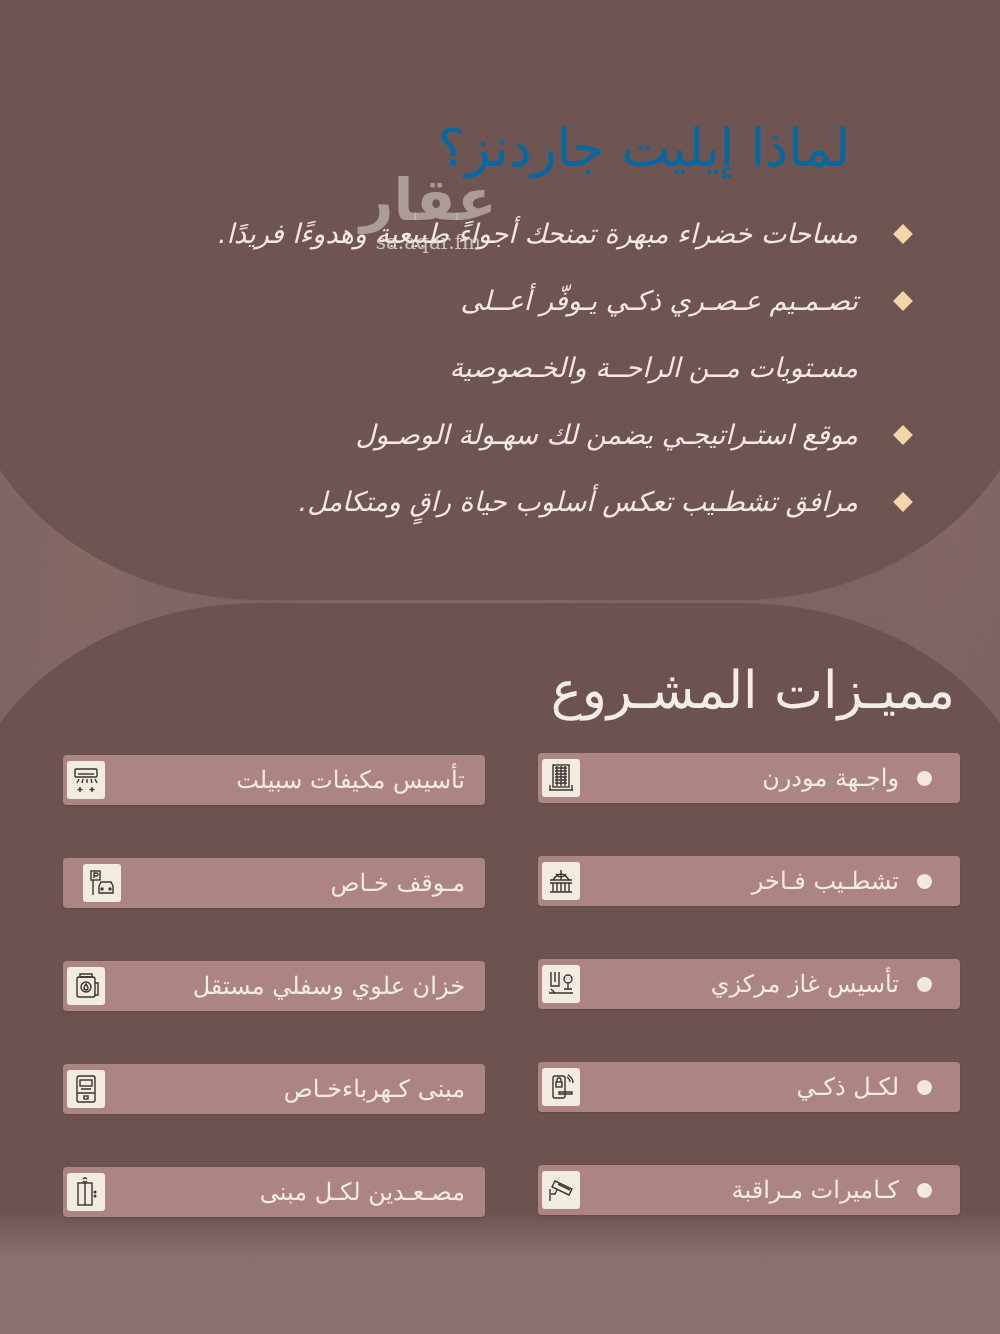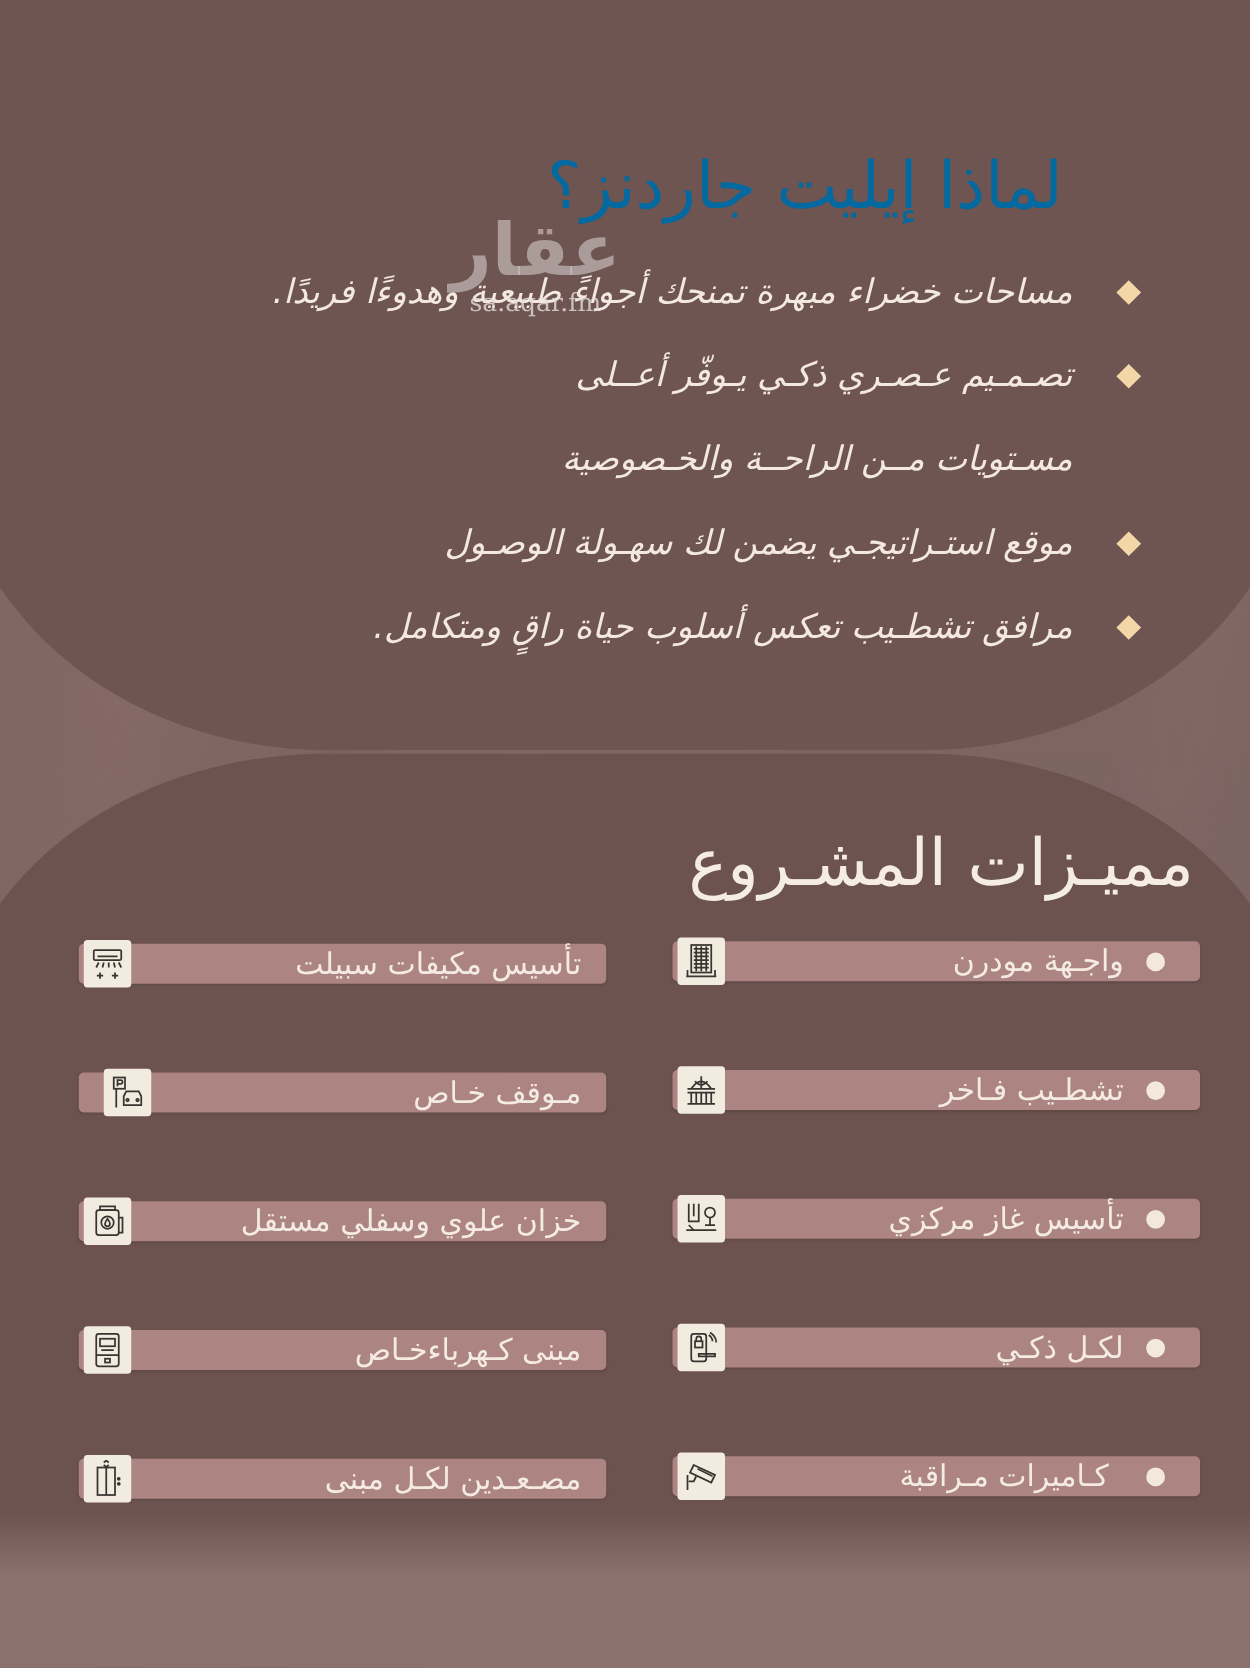--- a/index.html
+++ b/index.html
@@ -61,21 +61,21 @@
   .watermark .logo { font-size: 58px; font-weight: bold; line-height: 60px; }
   .watermark .url { font-family: "DejaVu Serif", serif; font-size: 20px; margin-top: 0px; color: rgba(225,220,220,0.8); }
 
   .features-title {
     position: absolute; right: 45px; top: 660px;
     color: #f5ece4; font-size: 52px; font-weight: 300; letter-spacing: 1px;
   }
 
   .grid { position: absolute; left: 63px; top: 753px; width: 897px; height: 470px; }
   .card {
-    position: absolute; width: 422px; height: 32px;
+    position: absolute; width: 422px; height: 50px;
     background: #ac8481; border-radius: 4px;
     box-shadow: 0 1px 2px rgba(60,40,40,0.25);
     display: flex; align-items: center; direction: rtl;
   }
   .card .dot {
     width: 15px; height: 15px; border-radius: 50%; background: #f2e8dc;
     margin-right: 28px; margin-left: 18px; flex: 0 0 auto;
   }
   .card .label {
     color: #f4ebe2; font-size: 24px; font-weight: 300; white-space: nowrap; flex: 1 1 auto;
@@ -177,21 +177,21 @@
       <span class="icon">
         <svg viewBox="0 0 30 30" fill="none" stroke="#3a3430" stroke-width="1.4">
             <rect x="7" y="4" width="12" height="22" rx="2"></rect>
             <rect x="10" y="10" width="6" height="5"></rect>
             <path d="M11 10V8a2 2 0 0 1 4 0v2"></path>
             <path d="M13 20h13v2H13z"></path>
             <path d="M21 5 Q24 7 24 10M22 3 Q27 6 27 11"></path>
           </svg>
       </span>
     </div>
-    <div class="card right-col" style="right:0; top:412px;gap:12px;">
+    <div class="card right-col" style="right:0; top:412px;">
       <span class="dot"></span>
       <span class="label">كـاميرات مـراقبة</span>
       <span class="icon">
         <svg viewBox="0 0 30 30" fill="none" stroke="#3a3430" stroke-width="1.4">
             <path d="M9 6l17 8-3 6-17-8z"></path>
             <path d="M11 15l-2 4H5M4 14v12"></path>
             <path d="M12 9l12 6"></path>
           </svg>
       </span>
     </div>

